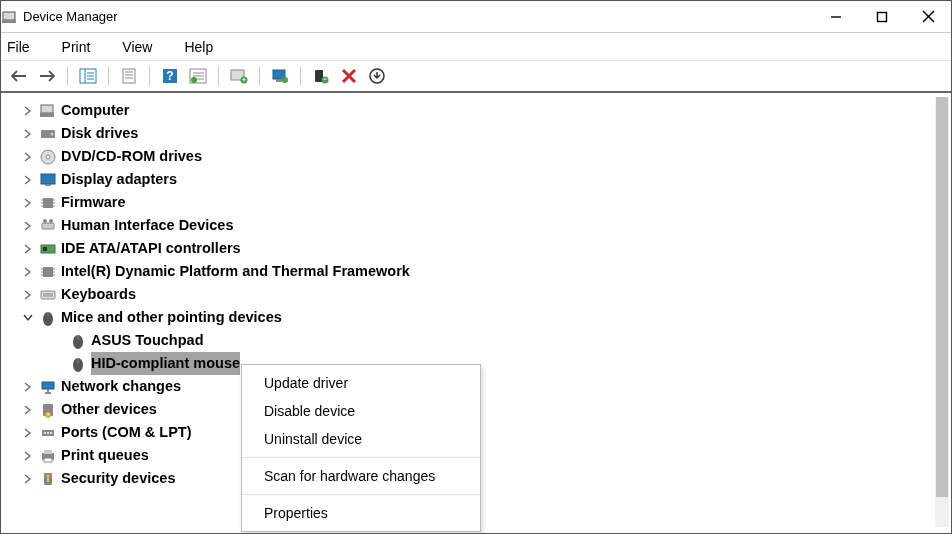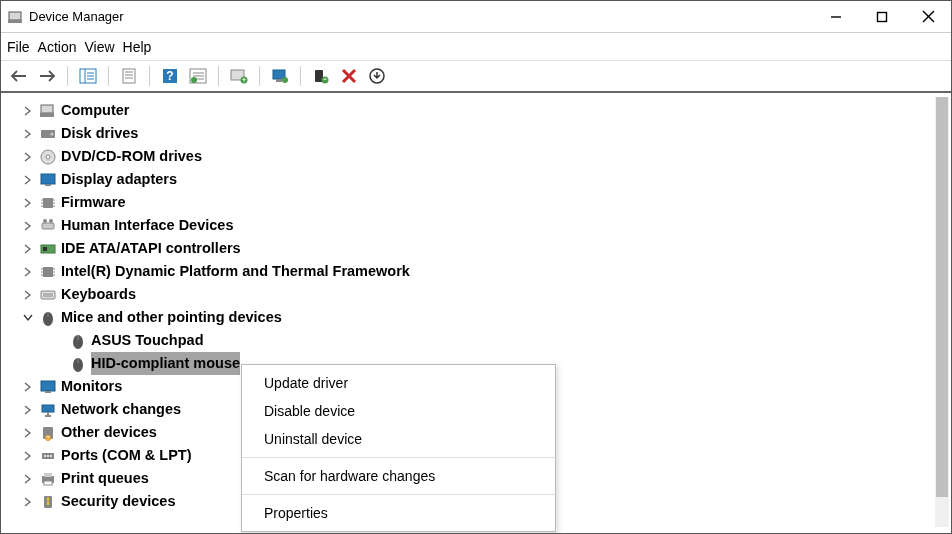--- a/index.html
+++ b/index.html
@@ -1,41 +1,41 @@
 <!DOCTYPE html>
 <html><head>
 <meta charset="utf-8">
 <style>
 * { margin:0; padding:0; box-sizing:border-box; font-family:"Segoe UI",Tahoma,sans-serif; }
 body { width:952px; height:534px; background:#fff; border:1px solid #555; position:relative; overflow:hidden; }
 
-.titlebar { height:32px; display:flex; align-items:center; padding-left:6px; border-bottom:1px solid #ccc; }
+.titlebar { height:32px; display:flex; align-items:center; border-bottom:1px solid #ccc; }
 .titlebar-icon { width:16px; height:16px; margin-right:6px; }
 .titlebar-title { font-size:13px; flex:1; }
 .win-controls { display:flex; }
 .win-btn { width:46px; height:32px; display:flex; align-items:center; justify-content:center; font-size:14px; cursor:default; }
 .win-btn.close { font-size:16px; }
 
-.menubar { height:28px; display:flex; align-items:center; padding:0 6px; gap:8px; font-size:14px; border-bottom:1px solid #ddd; }
+.menubar { height:28px; display:flex; align-items:center; padding:0 6px; gap:32px; font-size:14px; border-bottom:1px solid #ddd; }
 .menubar span { cursor:default; }
 
 .toolbar { height:32px; display:flex; align-items:center; padding:0 6px; gap:4px; border-bottom:2px solid #666; }
 .tool-btn { width:24px; height:24px; display:flex; align-items:center; justify-content:center; cursor:default; }
 .tool-sep { width:1px; height:20px; background:#ccc; margin:0 4px; }
 
 .tree { position:relative; padding:6px 0 6px 20px; font-size:14.5px; line-height:23px; height:calc(100% - 95px); overflow:hidden; }
 .node { display:flex; align-items:center; height:23px; }
 .arrow { width:14px; height:14px; margin-right:2px; display:flex; align-items:center; justify-content:center; color:#555; font-size:10px; cursor:default; }
 .arrow.blank { visibility:hidden; }
 .dev-icon { width:18px; height:18px; margin:0 4px 0 2px; display:flex; align-items:center; justify-content:center; flex-shrink:0; }
 .node-label { white-space:nowrap;font-weight:bold; }
 .node.child { margin-left:30px; }
 .node.selected .node-label { background:#a3a3a3; }
 
-.context-menu { position:absolute; left:240px; top:363px; width:315px; background:#fff; border:1px solid #bbb; box-shadow:2px 2px 6px rgba(0,0,0,0.15); padding:4px 0; z-index:100; }
+.context-menu { position:absolute; left:240px; top:363px; width:240px; background:#fff; border:1px solid #bbb; box-shadow:2px 2px 6px rgba(0,0,0,0.15); padding:4px 0; z-index:100; }
 .cm-item { padding:6px 22px; font-size:14px; cursor:default; }
 .cm-item.bold { font-weight:400; }
 .cm-sep { height:1px; background:#e0e0e0; margin:4px 0; }
 
 .scrollbar { position:absolute; right:2px; top:96px; width:14px; height:430px; background:#f0f0f0; }
 .scroll-thumb { position:absolute; left:1px; width:12px; background:#c0c0c0; }
 
 svg { display:block; }
 </style>
 </head>
@@ -64,21 +64,21 @@
         <svg width="13" height="13">
           <line x1="1" y1="1" x2="12" y2="12" stroke="#000" stroke-width="1.4"></line>
           <line x1="12" y1="1" x2="1" y2="12" stroke="#000" stroke-width="1.4"></line>
         </svg>
       </div>
   </div>
 </div>
 
 <div class="menubar">
   <span>File</span>
-  <span>Action</span>
+  <span>Print</span>
   <span>View</span>
   <span>Help</span>
 </div>
 
 <div class="toolbar">
   <div class="tool-btn">
       <svg width="18" height="14">
         <path d="M7 2 L2 7 L7 12 M2 7 L16 7" stroke="#555" stroke-width="1.8" fill="none"></path>
       </svg>
     </div>
@@ -324,34 +324,20 @@
     </div>
     <div class="node child selected">
       <span class="arrow blank"></span>
       <span class="dev-icon">
         <svg width="18" height="18">
           <ellipse cx="9" cy="10" rx="5" ry="7" fill="#555"></ellipse>
           <line x1="9" y1="3" x2="9" y2="8" stroke="#888"></line>
         </svg>
       </span>
       <span class="node-label">HID-compliant mouse</span>
-    </div>
-    <div class="node">
-      <span class="arrow">
-        <svg width="8" height="10">
-          <path d="M1 1 L6 5 L1 9" fill="none" stroke="#666" stroke-width="1.3"></path>
-        </svg>
-      </span>
-      <span class="dev-icon">
-        <svg width="18" height="18">
-          <rect x="2" y="3" width="14" height="10" fill="#2a7ab8" stroke="#1a5a88"></rect>
-          <rect x="6" y="13" width="6" height="2" fill="#888"></rect>
-        </svg>
-      </span>
-      <span class="node-label">Monitors</span>
     </div>
     <div class="node">
       <span class="arrow">
         <svg width="8" height="10">
           <path d="M1 1 L6 5 L1 9" fill="none" stroke="#666" stroke-width="1.3"></path>
         </svg>
       </span>
       <span class="dev-icon">
         <svg width="18" height="18">
           <rect x="3" y="4" width="12" height="7" fill="#2a7ab8" stroke="#1a5a88"></rect>

